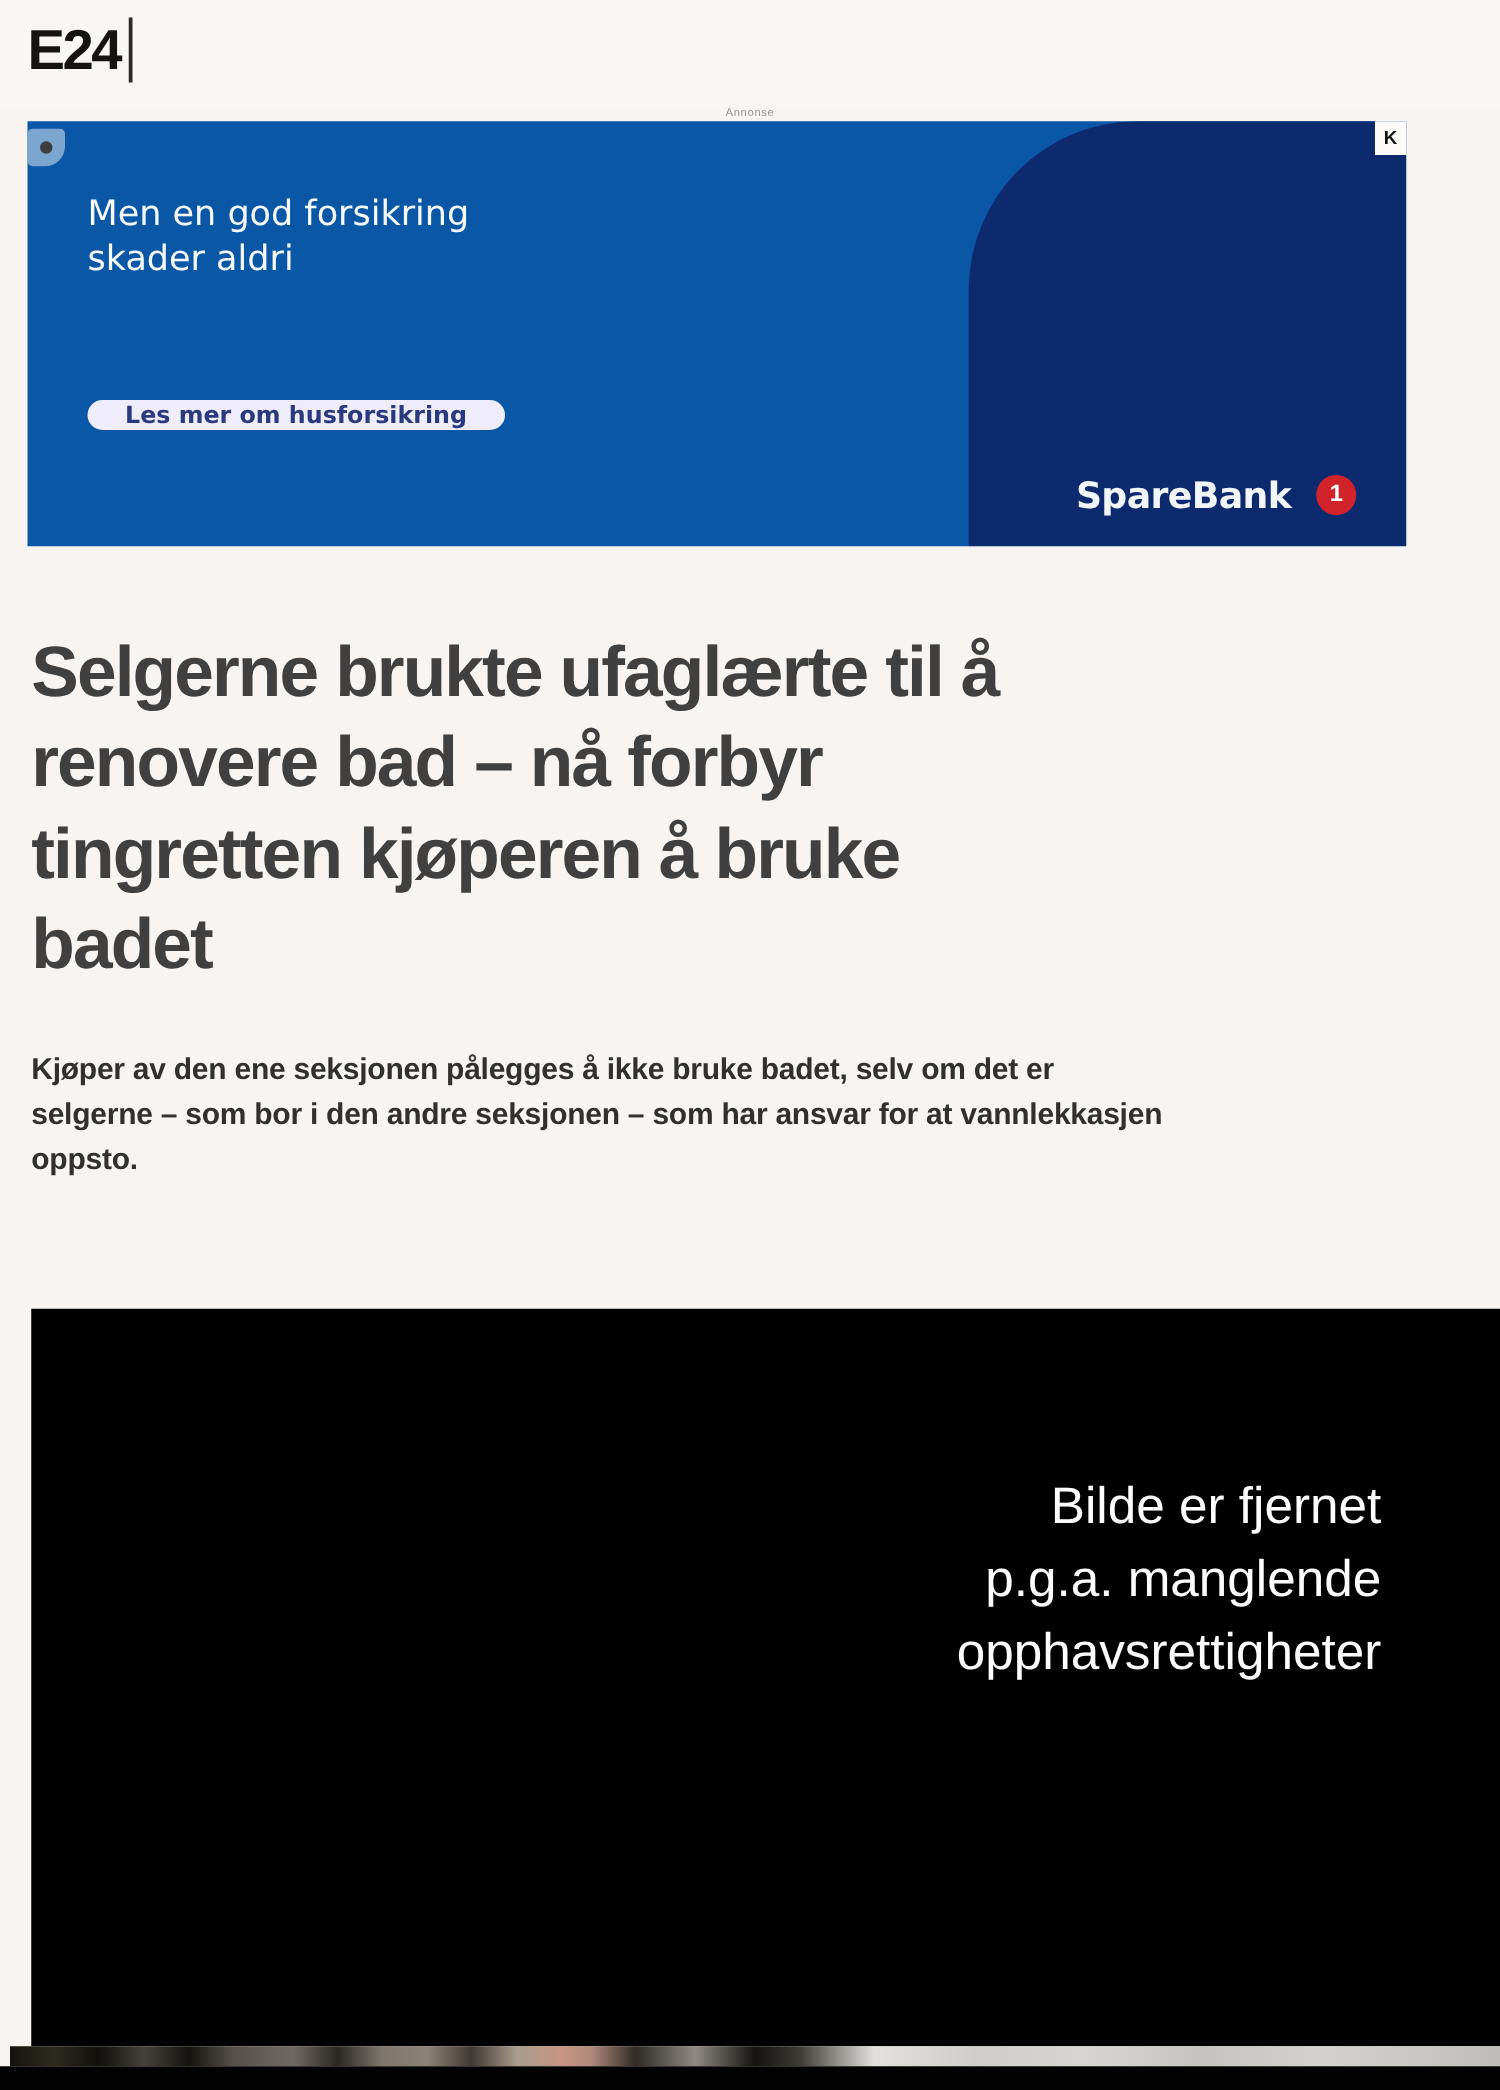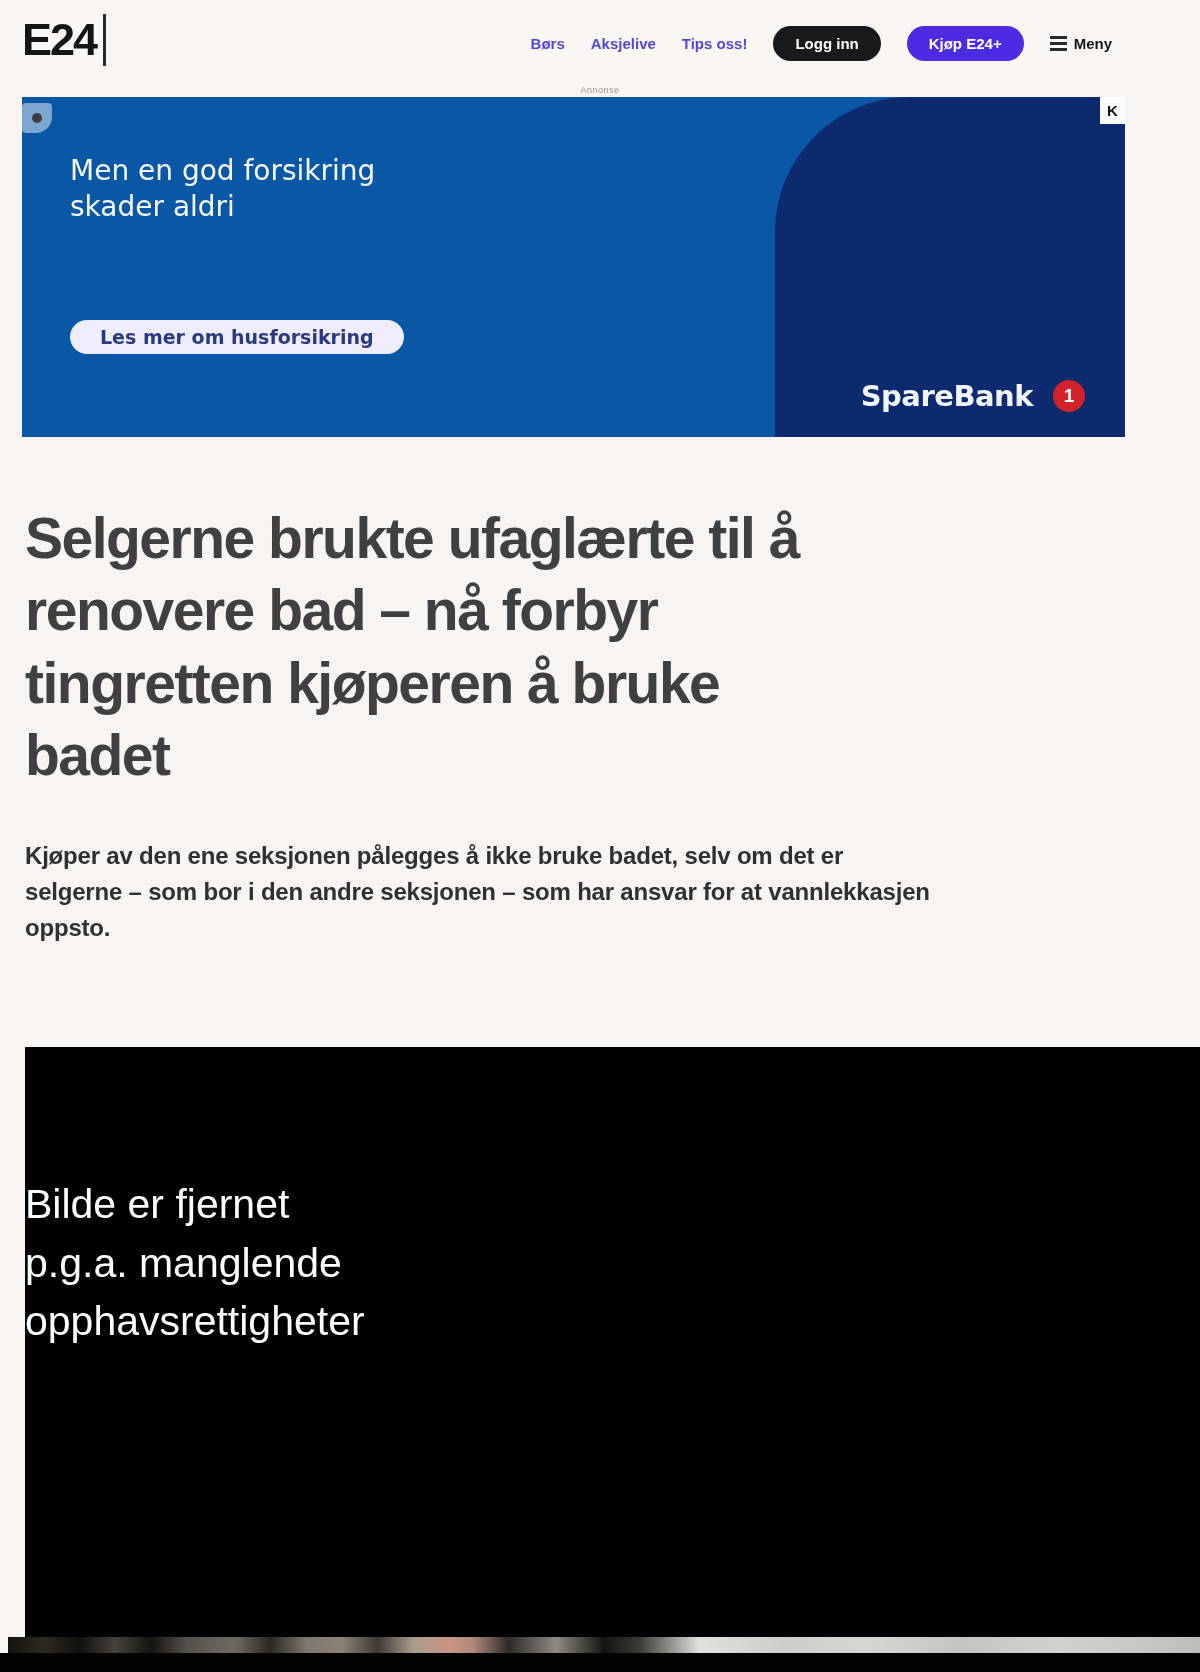--- a/index.html
+++ b/index.html
@@ -67,21 +67,21 @@
   }
   .gear-donut {
     display:block; width:8px; height:8px; border:5px solid #3d3d3d; border-radius:50%;
   }
   .ad-headline {
     position:absolute; left:48px; top:56px; width:620px;
     font-family:"DejaVu Sans", sans-serif;
     font-size:28px; font-weight:400; color:#f5f8fc; line-height:1.3;
   }
   .ad-cta {
-    position:absolute; left:48px; top:223px; height:34px; padding:0 30px;
+    position:absolute; left:48px; top:223px; height:24px; padding:0 30px;
     border:none; border-radius:999px; background:#efecfb; color:#2b3a7e;
     font-size:19px; font-weight:700; font-family:"DejaVu Sans", sans-serif; cursor:pointer;
   }
   .sb-logo {
     position:absolute; right:40px; bottom:24px;
     display:flex; align-items:center; gap:20px;
   }
   .sb-text {
     font-family:"DejaVu Sans", sans-serif;
     font-size:29px; font-weight:700; color:#f2f5fa; letter-spacing:-0.5px;
@@ -108,21 +108,21 @@
     font-size:24px; font-weight:700; color:#32302e; line-height:1.5;
     letter-spacing:-0.2px;
   }
 
   
   .img-placeholder {
     position:absolute; left:25px; top:1047px; width:1175px; height:590px;
     background:#000;
   }
   .ph-text {
-    position:absolute; left:0; top:128px; width:1080px; text-align:left;
+    position:absolute; left:0; top:128px; width:1080px; text-align:right;
     color:#fdfdfd; font-size:41px; font-weight:400; line-height:1.43;
     font-family:"Liberation Sans", sans-serif;
   }
 
   
   .photo-strip {
     position:absolute; left:8px; top:1637px; width:1192px; height:16px;
     background:linear-gradient(90deg,
       #15130d 0%, #2e2a20 3%, #11100c 6%, #46423a 9%, #15130f 12%,
       #55504a 15%, #6f6a61 19%, #2b2822 22%, #7d776d 25%, #8c8275 28%,
@@ -135,35 +135,20 @@
   }
 </style>
 </head>
 <body>
 
 <header>
   <div class="logo-wrap">
     <span class="logo-text">E24</span>
     <span class="logo-bar"></span>
   </div>
-  <nav>
-    <a class="nav-link">Børs</a>
-    <a class="nav-link">Aksjelive</a>
-    <a class="nav-link">Tips oss!</a>
-    <button class="pill dark">Logg inn</button>
-    <button class="pill indigo">Kjøp E24+</button>
-    <div class="menu-btn">
-      <span class="hamburger">
-          <i></i>
-          <i></i>
-          <i></i>
-        </span>
-      <span>Meny</span>
-    </div>
-  </nav>
 </header>
 
 <div class="annonse">Annonse</div>
 
 <div class="ad">
   <div class="ad-navy"></div>
   <div class="ad-gear">
     <span class="gear-donut"></span>
   </div>
   <h2 class="ad-headline pre">Men en god forsikring

